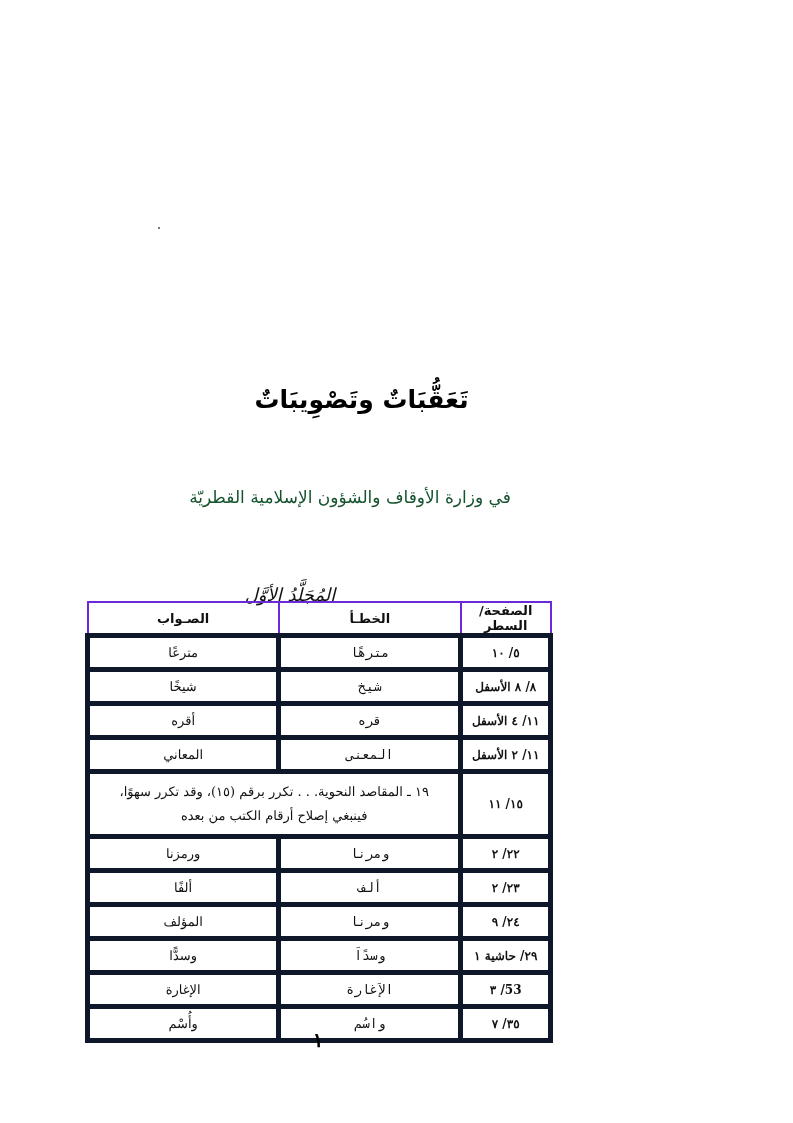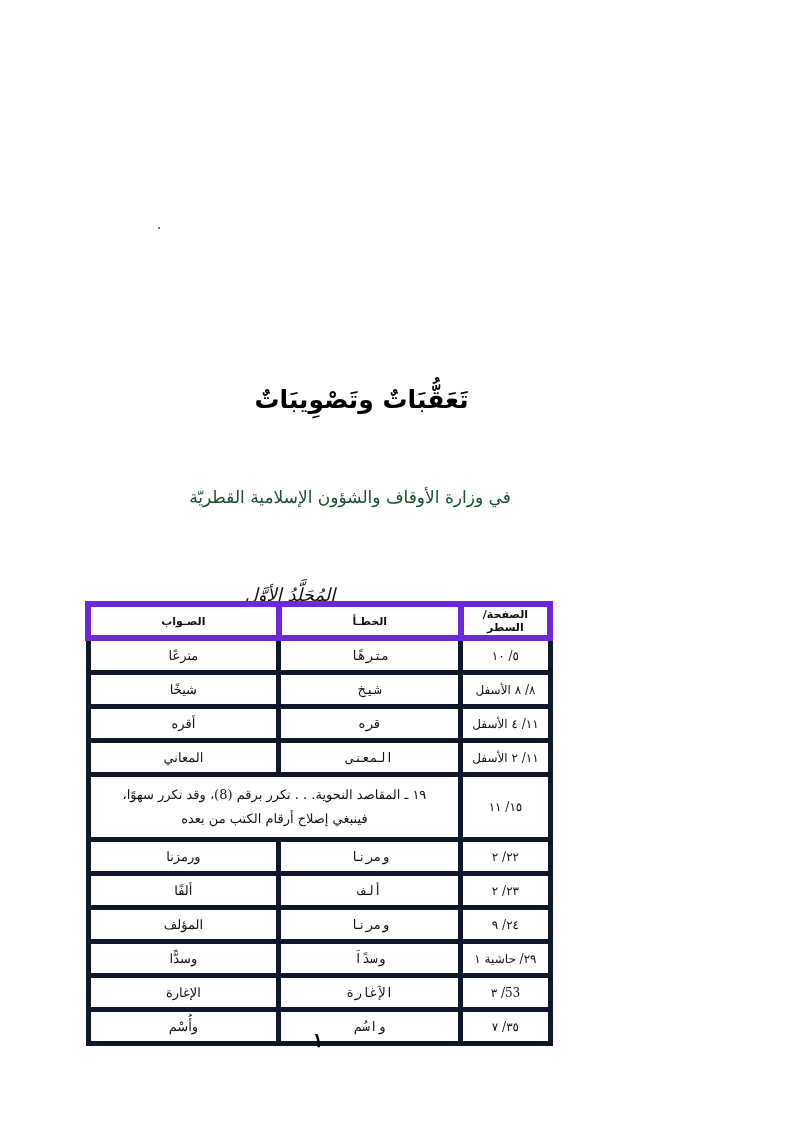--- a/index.html
+++ b/index.html
@@ -74,27 +74,27 @@
     }
     table.corrections th,
     table.corrections td {
       border: 5px solid #0f172a;
       text-align: center;
       vertical-align: middle;
       padding: 0 4px;
       height: 29px;
     }
     table.corrections thead th {
-      border: 6px solid #6d28d9;
+      border: 2px solid #6d28d9;
       font-weight: bold;
       font-family: "DejaVu Sans", sans-serif;
-      font-size: 11px;
+      font-size: 13px;
       height: 28px;
     }
-    table.corrections td.col-ref { width: 80px; font-size: 12px; }
+    table.corrections td.col-ref { width: 80px; font-size: 12px; font-weight: bold; }
     table.corrections td.col-wrong { width: 185px; font-family: Liberation Mono, monospace; }
     table.corrections td.col-right { width: 195px; }
     table.corrections td.note {
       line-height: 24px;
       height: 56px;
       padding: 2px 10px;
     }
     .page-number {
       position: absolute;
       top: 1028px;
@@ -150,21 +150,21 @@
         <td class="col-right">أقره</td>
       </tr>
       <tr>
         <td class="col-ref">١١/ ٢ الأسفل</td>
         <td class="col-wrong">المعنى</td>
         <td class="col-right">المعاني</td>
       </tr>
       <tr>
         <td class="col-ref">١٥/ ١١</td>
         <td class="note" colspan="2">
-          <div>١٩ ـ المقاصد النحوية. . . تكرر برقم (8)، وقد تكرر سهوًا،</div>
+          <div>١٩ ـ المقاصد النحوية. . . تكرر برقم (١٥)، وقد تكرر سهوًا،</div>
           <div>فينبغي إصلاح أرقام الكتب من بعده</div>
         </td>
       </tr>
       <tr>
         <td class="col-ref">٢٢/ ٢</td>
         <td class="col-wrong">ومرنا</td>
         <td class="col-right">ورمزنا</td>
       </tr>
       <tr>
         <td class="col-ref">٢٣/ ٢</td>

